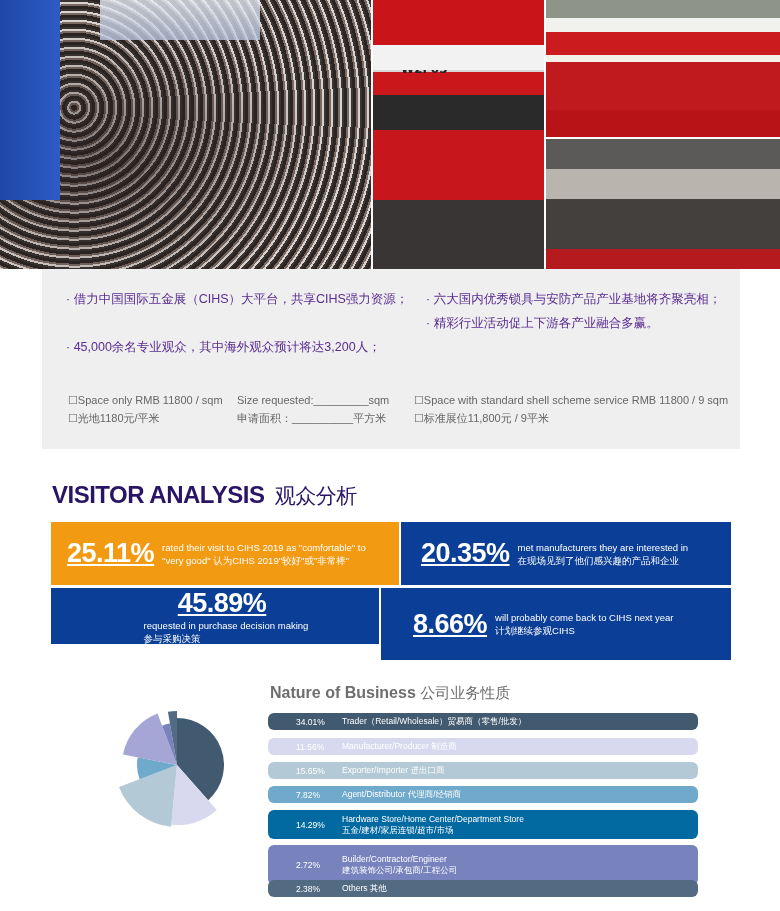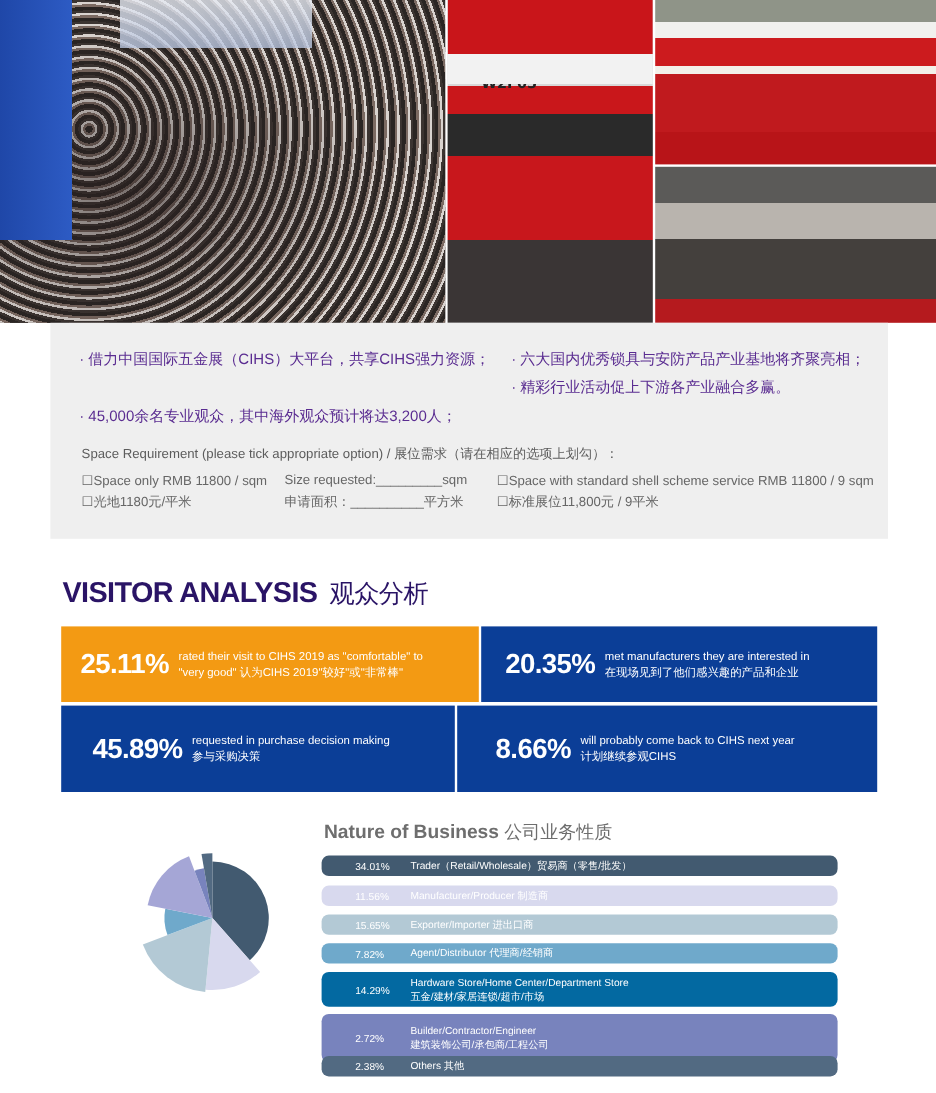--- a/index.html
+++ b/index.html
@@ -60,21 +60,21 @@
 
     
     .va-title {
       position: absolute; left: 52px; top: 481px; font-size: 24px; font-weight: bold;
       color: #2a1466; letter-spacing: -0.5px; white-space: nowrap;
     }
     .va-title .cn { font-weight: normal; font-size: 21px; margin-left: 4px; }
     .tile { position: absolute; display: flex; align-items: center; color: #fff; }
     .tile-orange { background: #f39a13; }
     .tile-blue { background: #0b3e97; }
-    .tile .pct { font-size: 23px; font-weight: bold; letter-spacing: -0.5px; white-space: nowrap; }
+    .tile .pct { font-size: 27px; font-weight: bold; letter-spacing: -0.5px; white-space: nowrap; text-decoration: underline; }
     .tile .desc { font-size: 9.5px; line-height: 13px; margin-left: 8px; white-space: nowrap; }
 
     
     .nob-title {
       position: absolute; left: 270px; top: 684px; font-size: 16px; font-weight: bold;
       color: #6e6e6e; white-space: nowrap;
     }
     .nob-title .cn { font-weight: normal; font-size: 15px; }
     .bar {
       position: absolute; left: 268px; width: 430px; border-radius: 6px;
@@ -92,21 +92,20 @@
 <div class="photo photo-booth-a"></div>
 <div class="photo photo-booth-b"></div>
 <div class="photo photo-booth-c"></div>
 
 <div class="intro">
   <div class="bullet" style="left:24px; top:22px;">· 借力中国国际五金展（CIHS）大平台，共享CIHS强力资源；</div>
   <div class="bullet" style="left:24px; top:70px;">· 45,000余名专业观众，其中海外观众预计将达3,200人；</div>
   <div class="bullet" style="left:384px; top:46px;">· 精彩行业活动促上下游各产业融合多赢。</div>
   <div class="bullet" style="left:384px; top:22px;">· 六大国内优秀锁具与安防产品产业基地将齐聚亮相；</div>
 
-  <div class="space-head">Space Requirement (please tick appropriate option) / 展位需求（请在相应的选项上划勾）：</div>
 
   <div class="space-cell" style="left:26px; top:125px;">☐Space only RMB 11800 / sqm</div>
   <div class="space-cell" style="left:26px; top:142px;">☐光地1180元/平米</div>
   <div class="space-cell" style="left:195px; top:125px;">Size requested:_________sqm</div>
   <div class="space-cell" style="left:195px; top:142px;">申请面积：__________平方米</div>
   <div class="space-cell" style="left:372px; top:125px;">☐Space with standard shell scheme service RMB 11800 / 9 sqm</div>
   <div class="space-cell" style="left:372px; top:142px;">☐标准展位11,800元 / 9平米</div>
 </div>
 
 <div class="va-title">
@@ -123,21 +122,21 @@
 </div>
 
 <div class="tile tile-blue" style="left:401px; top:522px; width:330px; height:63px; padding-left:20px;">
   <span class="pct">20.35%</span>
   <span class="desc">
     <span>met manufacturers they are interested in</span><br>
     <span>在现场见到了他们感兴趣的产品和企业</span>
   </span>
 </div>
 
-<div class="tile tile-blue" style="left:51px; top:588px; width:328px; height:72px; padding-left:26px;">
+<div class="tile tile-blue" style="left:51px; top:588px; width:328px; height:56px; padding-left:14px;flex-direction:column;">
   <span class="pct">45.89%</span>
   <span class="desc">
     <span>requested in purchase decision making</span><br>
     <span>参与采购决策</span>
   </span>
 </div>
 
 <div class="tile tile-blue" style="left:381px; top:588px; width:350px; height:72px; padding-left:32px;">
   <span class="pct">8.66%</span>
   <span class="desc">

